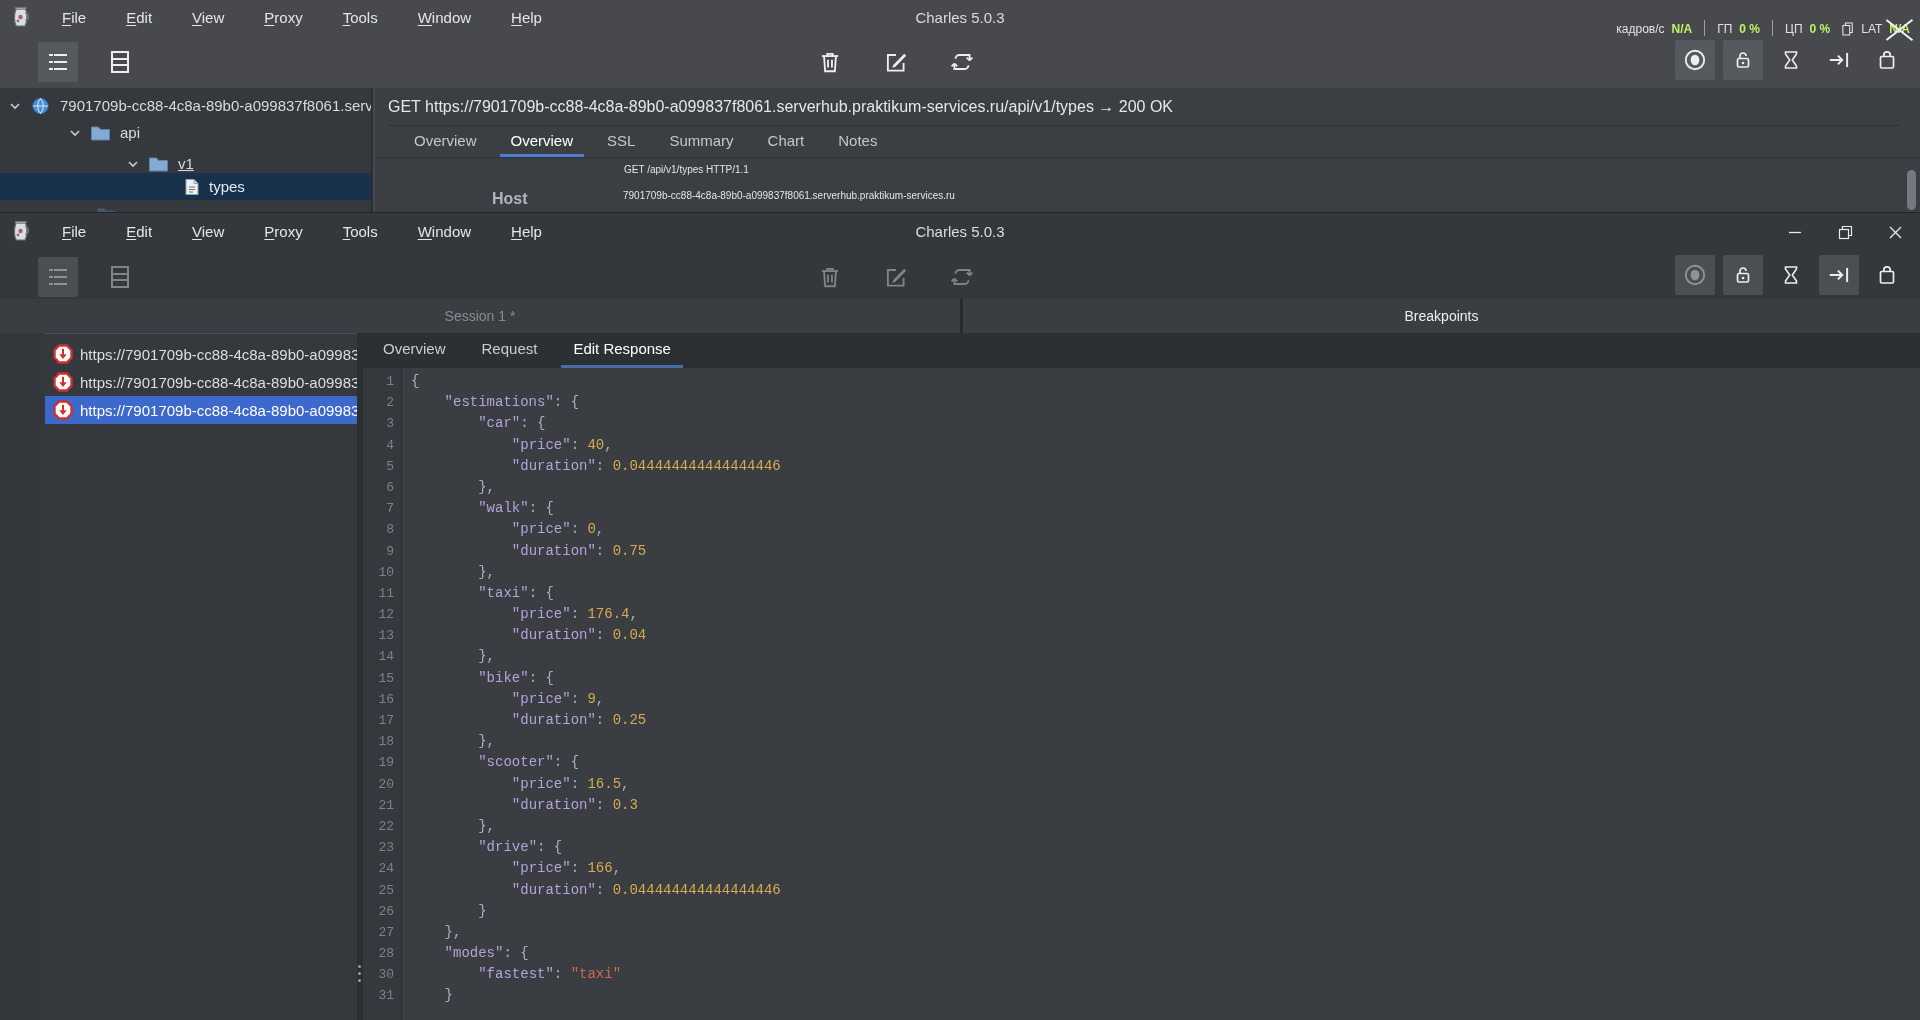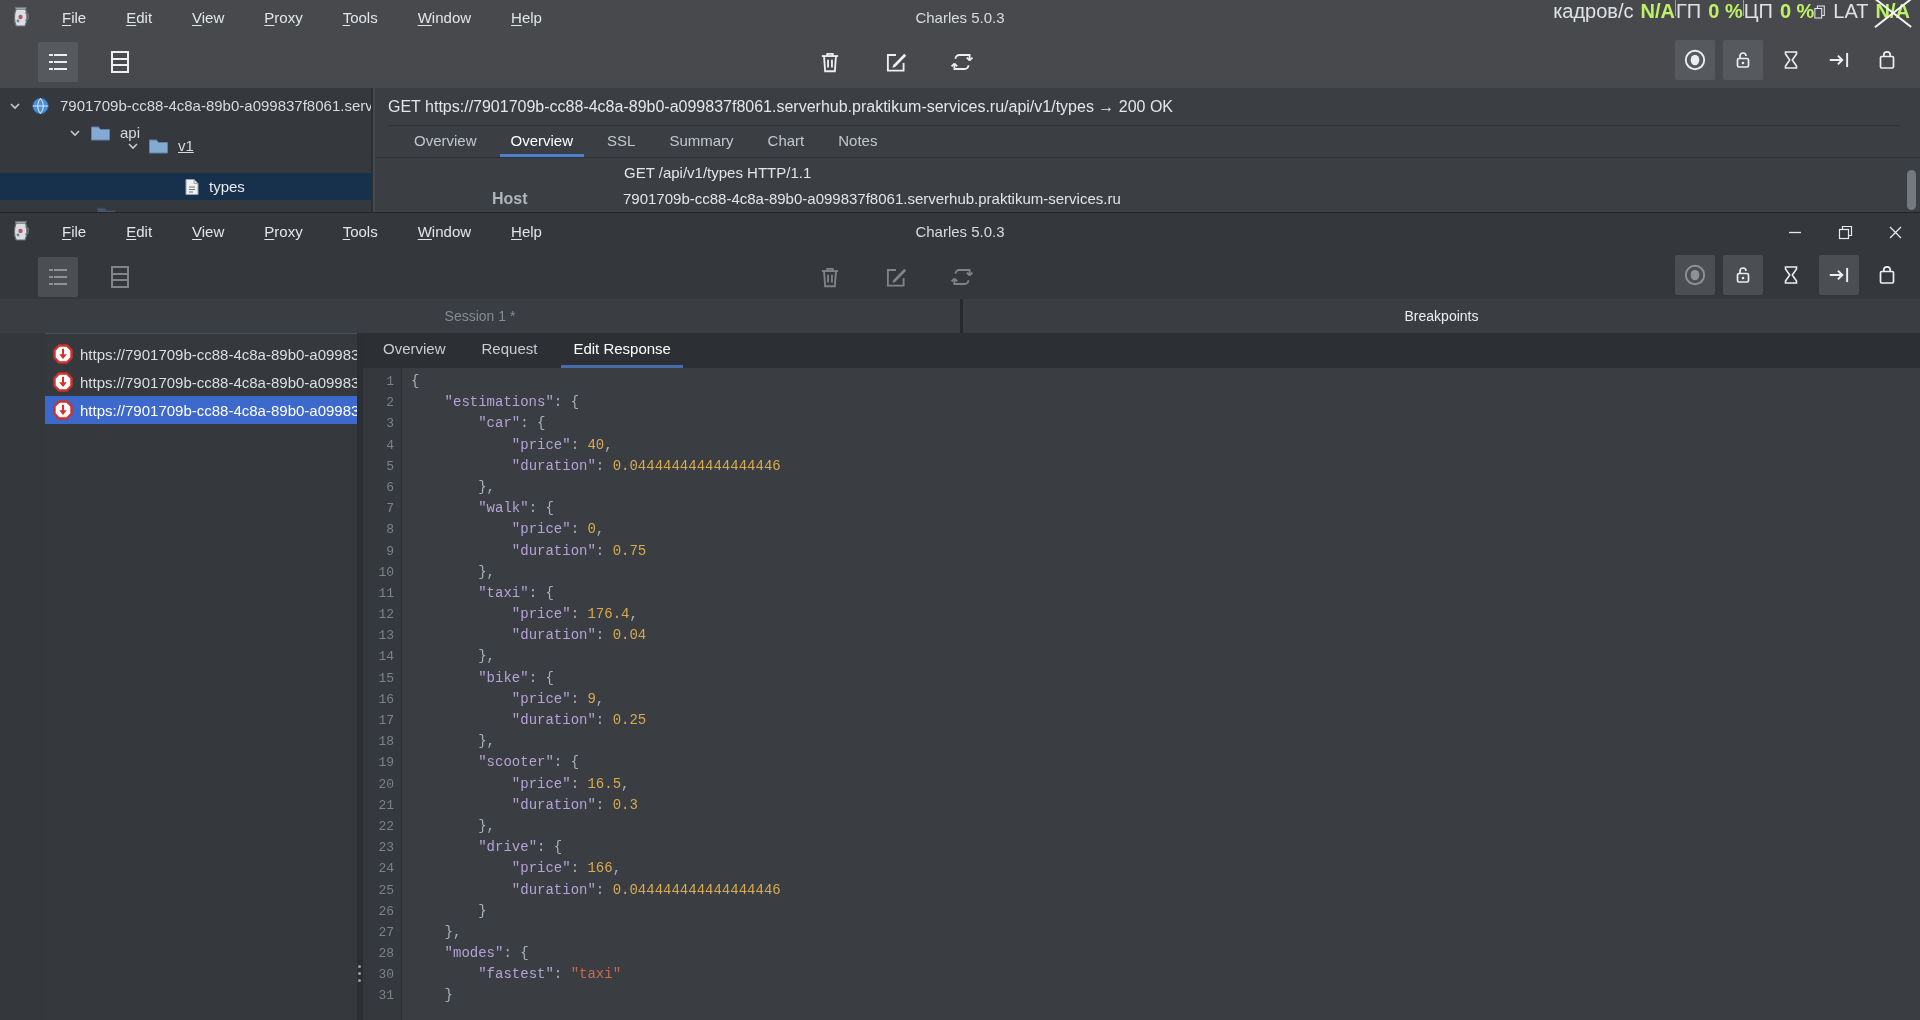--- a/index.html
+++ b/index.html
@@ -12,21 +12,21 @@
   .menu-item u { text-decoration:underline; text-underline-offset:2px; }
   .win-title { position:absolute; left:0; right:0; text-align:center; font-size:15px; color:#d9dcdf; }
   .icon-box { width:40px; height:40px; display:flex; align-items:center; justify-content:center; border-radius:2px; }
   .boxed-bg { background:#56595e; }
   .boxed-fg { background:#4b4f54; }
 
   
   .bg-win { position:absolute; left:0; top:0; width:1920px; height:212px; background:#47494d; overflow:hidden; }
   .bg-titlebar { position:absolute; left:0; top:0; width:1920px; height:36px; display:flex; align-items:center; }
   .app-icon { width:26px; height:26px; margin-left:8px; margin-right:14px; }
-  .hud { position:absolute; right:10px; top:0; height:36px; display:flex; align-items:flex-start; color:#e8eaec; font-size:20px; }
+  .hud { position:absolute; right:10px; top:0; height:36px; display:flex; align-items:flex-end; gap:12px; color:#e8eaec; font-size:12px; }
   .hud .grp { display:flex; align-items:center; gap:7px; }
   .hud .lab { color:#dfe2e5; }
   .hud .val { font-weight:bold; color:#bef264; }
   .hud .sep { width:1px; height:16px; background:#9aa0a6; }
   .crossed { position:relative; }
   .crossed::before, .crossed::after { content:""; position:absolute; left:-6px; right:-6px; top:50%; height:2px; background:#f2f4f6; }
   .crossed::before { transform:rotate(38deg); }
   .crossed::after  { transform:rotate(-38deg); }
 
   .bg-toolbar { position:absolute; left:0; top:36px; width:1920px; height:52px; }
@@ -43,21 +43,21 @@
 
   .bg-panel { position:absolute; left:375px; top:0; width:1545px; height:124px; background:#3b3e43; }
   .req-line { position:absolute; left:13px; top:0; right:20px; height:38px; line-height:38px; color:#e4e7ea; font-size:16px;
     white-space:nowrap; overflow:hidden; border-bottom:1px solid #2f3236; }
   .bg-tabs { position:absolute; left:0; top:38px; width:100%; height:32px; display:flex; align-items:stretch; gap:12px; padding-left:28px;
     border-bottom:1px solid #2f3236; }
   .tab { padding:0 11px; font-size:15px; color:#c3c8cd; line-height:29px; border-bottom:3px solid transparent; }
   .tab.active { color:#ffffff; border-bottom-color:#4d7fd0; }
   .bg-content { position:absolute; left:0; top:70px; width:100%; height:54px; }
   .kv-name { position:absolute; width:120px; text-align:left; font-weight:bold; color:#aeb5bc; font-size:16px; }
-  .kv-val  { position:absolute; color:#e2e5e8; font-size:15px; white-space:nowrap; }
+  .kv-val  { position:absolute; color:#e2e5e8; font-size:10px; white-space:nowrap; }
   .bg-scroll { position:absolute; right:3px; top:70px; width:10px; height:54px; }
   .bg-thumb { position:absolute; left:0; top:12px; width:9px; height:40px; background:#73797f; border-radius:5px; }
 
   
   .fg-win { position:absolute; left:0; top:212px; width:1920px; height:808px; background:#34373b; border-top:1px solid #222428; }
   .fg-titlebar { position:absolute; left:0; top:0; width:1920px; height:38px; display:flex; align-items:center; }
   .fg-titlebar .menu-item { line-height:38px; }
   .win-controls { position:absolute; right:0; top:0; height:38px; display:flex; }
   .wc { width:50px; height:38px; display:flex; align-items:center; justify-content:center; color:#e8eaec; font-size:15px; }
   .fg-toolbar { position:absolute; left:0; top:38px; width:1920px; height:48px; }
@@ -240,21 +240,21 @@
         <div class="tree-row" style="top:31px;">
           <span style="width:68px;flex:0 0 68px;"></span>
           <svg class="chev" viewBox="0 0 14 14">
             <path d="M3 5 l4 4 4-4" fill="none" stroke="#c8ccd0" stroke-width="1.6"></path>
             </svg>
           <svg class="tree-ic" viewBox="0 0 21 18">
             <path d="M1.5 3 h7 l2 2.5 h9 V16 H1.5 Z" fill="#84a9d2" stroke="#5d82ab"></path>
           </svg>
           <span>api</span>
         </div>
-        <div class="tree-row" style="top:44px;text-decoration:underline;">
+        <div class="tree-row" style="top:62px;text-decoration:underline;">
           <span style="width:126px;flex:0 0 126px;"></span>
           <svg class="chev" viewBox="0 0 14 14">
             <path d="M3 5 l4 4 4-4" fill="none" stroke="#c8ccd0" stroke-width="1.6"></path>
             </svg>
           <svg class="tree-ic" viewBox="0 0 21 18">
             <path d="M1.5 3 h7 l2 2.5 h9 V16 H1.5 Z" fill="#84a9d2" stroke="#5d82ab"></path>
           </svg>
           <span>v1</span>
         </div>
         <div class="tree-row sel" style="top:85px;">

